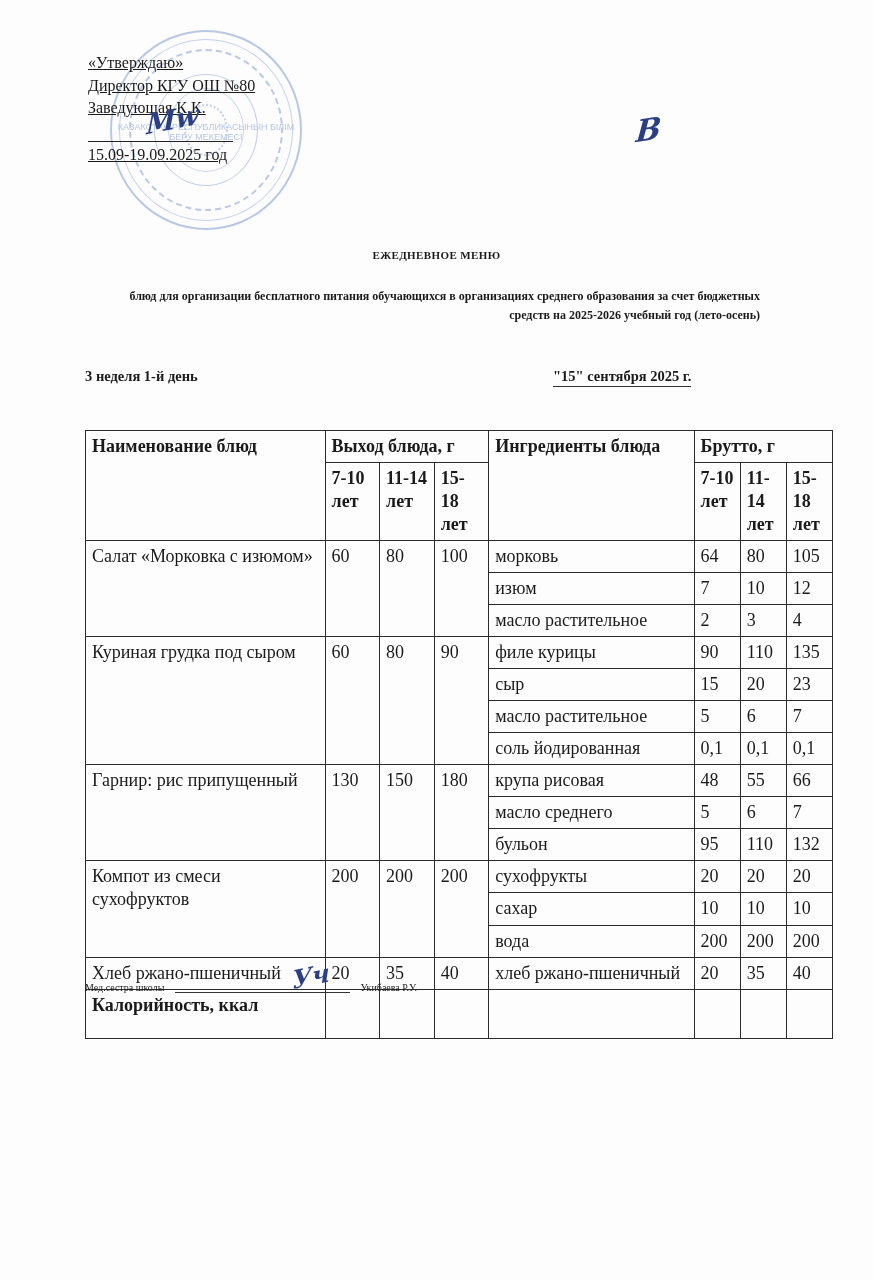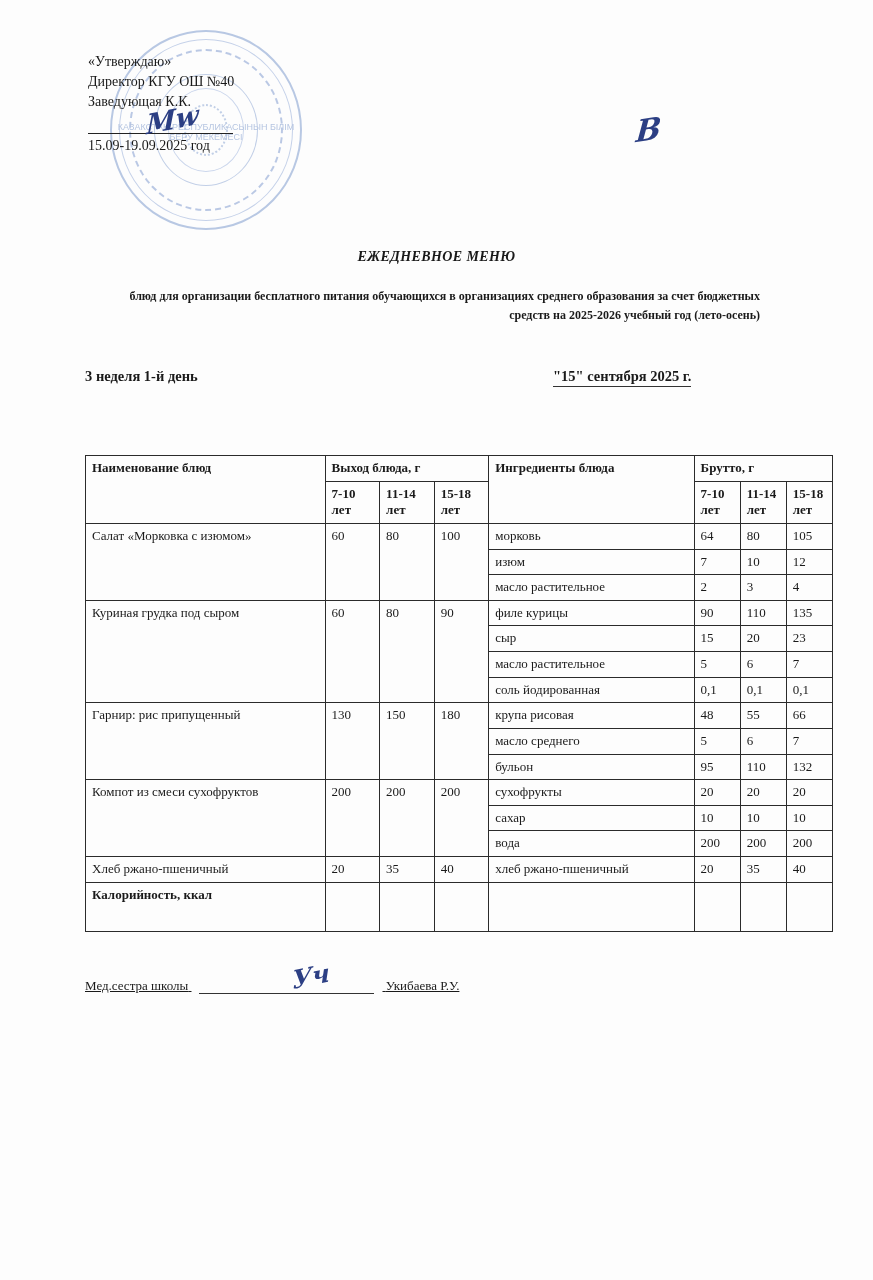--- a/index.html
+++ b/index.html
@@ -26,23 +26,24 @@
   
   .header-row {
     position: absolute;
     top: 52px;
     left: 0;
     width: 873px;
     height: 180px;
   }
   .approval {
     position: absolute;
-    font-size: 14px;
+    font-size: 16px;
     line-height: 1.42;
     white-space: nowrap;
+    text-decoration: underline;
   }
   .approval.left  { left: 88px;  top: 0; }
   .approval.right { left: 580px; top: 0; }
 
   .approval .ln { display: block; }
 
   .sig-rule {
     display: block;
     border-bottom: 1.1px solid #222;
     margin-top: 21px;
@@ -133,24 +134,23 @@
     color: #2c3f84;
     transform: rotate(-12deg) skewX(-10deg);
   }
 
   
   .doc-title {
     position: absolute;
     top: 249px;
     left: 0; width: 873px;
     text-align: center;
-    font-size: 14px;
+    font-size: 11px;
     font-weight: bold;
     letter-spacing: .4px;
-    font-style: italic;
   }
   .doc-subtitle {
     position: absolute;
     top: 287px;
     left: 120px;
     width: 640px;
     text-align: right;
     font-size: 12px;
     font-weight: bold;
     line-height: 1.55;
@@ -172,23 +172,22 @@
     padding-bottom: 1px;
   }
 
   
   table.menu {
     position: absolute;
     top: 430px;
     left: 85px;
     width: 748px;
     border-collapse: collapse;
-    font-size: 13px;
+    font-size: 18px;
     table-layout: fixed;
-    margin-top: 25px;
   }
   table.menu td, table.menu th {
     border: 1.1px solid #2b2b2b;
     padding: 4px 6px 4px 6px;
     vertical-align: top;
     text-align: left;
     font-weight: normal;
     line-height: 1.28;
   }
   table.menu th {
@@ -206,23 +205,22 @@
   .hdr-tall { height: 30px; }
   .row-dish td { vertical-align: top; }
   .kcal-row td { height: 40px; }
   .kcal-row .c-name { font-weight: bold; }
 
   
   .footer {
     position: absolute;
     top: 978px;
     left: 85px;
-    font-size: 13px;
+    font-size: 10px;
     white-space: nowrap;
-    text-decoration: underline;
   }
   .footer .fline {
     display: inline-block;
     width: 175px;
     border-bottom: 1.2px solid #333;
     margin: 0 8px;
     vertical-align: bottom;
     height: 14px;
   }
 </style>
@@ -239,21 +237,21 @@
     <div class="stamp-ring r5"></div>
     <div class="stamp-ring r6"></div>
     <div class="stamp-inner-text" style="top:46%;">КАЗАКСТАН РЕСПУБЛИКАСЫНЫН БІЛІМ БЕРУ МЕКЕМЕСІ</div>
   </div>
 
 
   <div class="header-row">
 
     <div class="approval left">
       <span class="ln">«Утверждаю»</span>
-      <span class="ln">Директор КГУ ОШ №40</span>
+      <span class="ln">Директор КГУ ОШ №80</span>
       <span class="ln">Заведующая К.К.</span>
       <span class="sig-rule"></span>
       <span class="ln">15.09-19.09.2025 год</span>
     </div>
 
   </div>
 
   <div class="signature" id="sig-director">Mw</div>
   <div class="signature" id="sig-chef">B</div>
 

